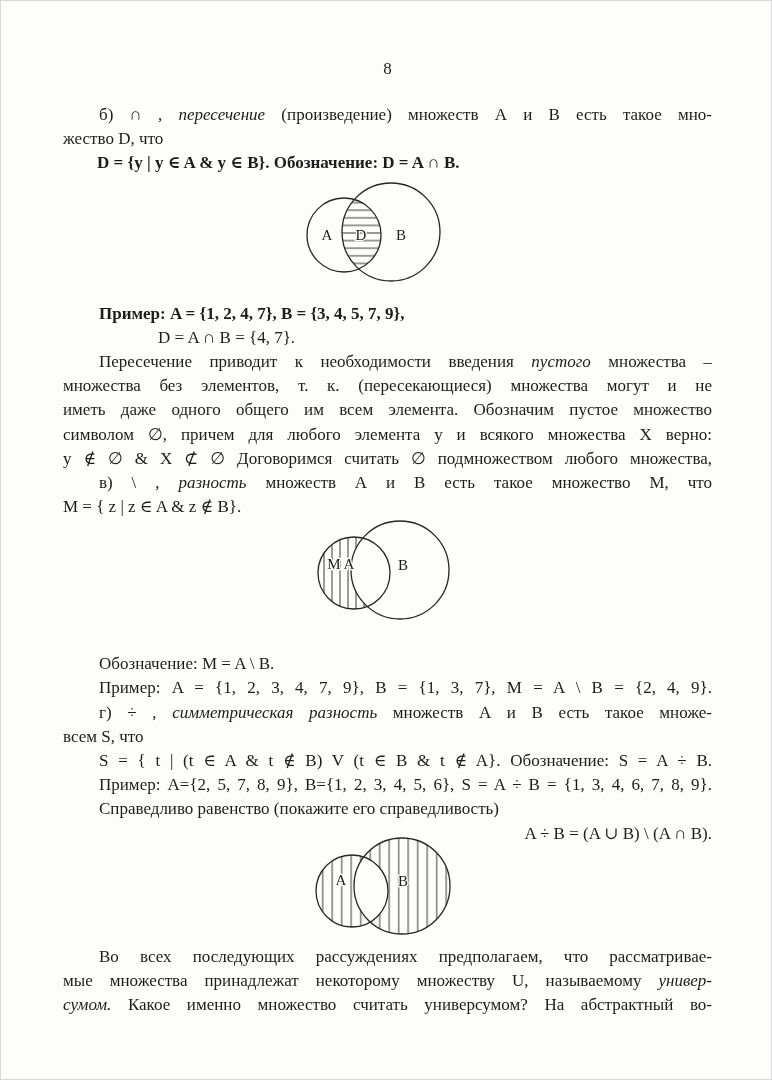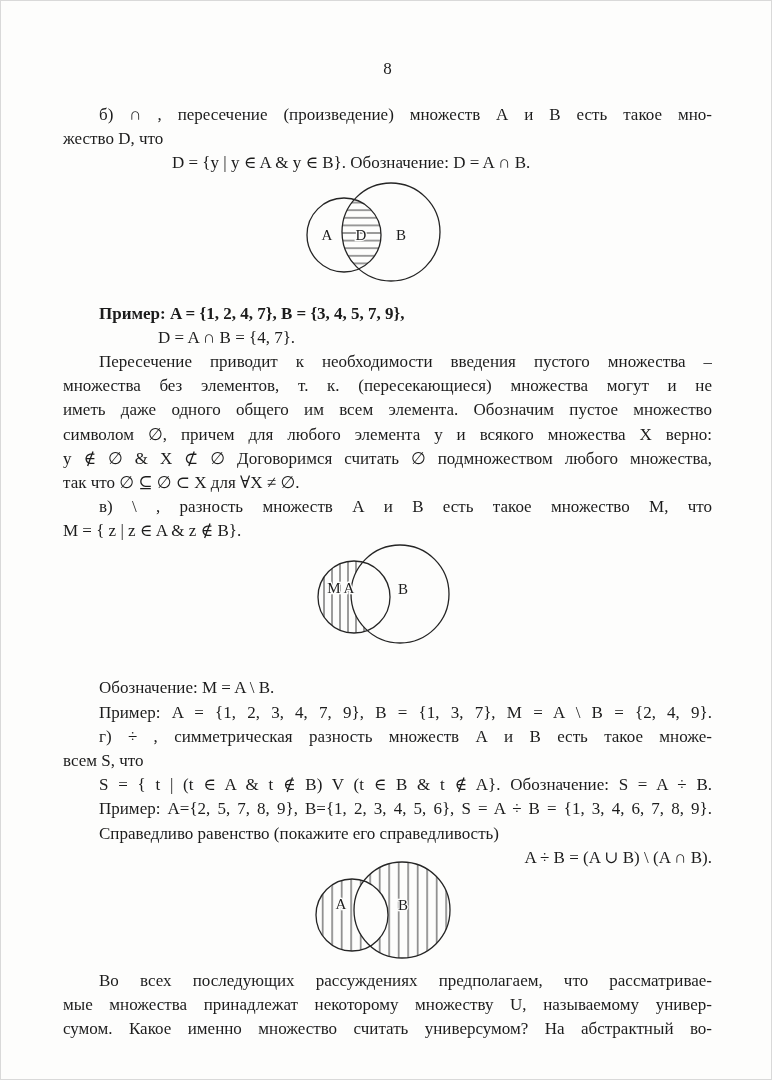--- a/index.html
+++ b/index.html
@@ -12,24 +12,24 @@
     box-shadow:inset 0 0 0 1px #d9d9d9;
     font-family:"Liberation Serif","DejaVu Serif",serif;
     font-size:17px;
     color:#1c1c1c;
     overflow:hidden;
   }
   .pageno{height:22px;line-height:22px;text-align:center;margin-bottom:23px;}
   .line{height:24.2px;line-height:24.2px;white-space:nowrap;}
   .jl{white-space:normal;text-align:justify;text-align-last:justify;overflow:hidden;}
   .ind{text-indent:36px;}
-  .f1{margin-left:109px;}
+  .f1{margin-left:34px;font-weight:bold;}
   .f2{margin-left:95px;}
   .ctr{text-align:right;white-space:normal;}
-  .it{margin-top:28px;}
+  .it{font-style:italic;margin-top:28px;}
   svg.venn{display:block;margin-left:217px;}
   svg text{font-family:"Liberation Serif","DejaVu Serif",serif;font-size:15px;fill:#1c1c1c;
            paint-order:stroke;stroke:#fdfdfc;stroke-width:2.5px;text-anchor:middle;}
   .d1{margin-top:0;}
   .ex1{margin-top:10px;font-weight:bold;}
   .d2{margin-top:-2px;}
   .after2{margin-top:25px;}
   .d3{margin-top:-12px;}
   .fin{margin-top:3px;}
 </style>
@@ -64,21 +64,20 @@
   </svg>
 
   <div class="line ind ex1">Пример:  A = {1, 2, 4, 7},  B = {3, 4, 5, 7, 9},</div>
   <div class="line f2">D = A ∩ B = {4, 7}.</div>
 
   <div class="line ind jl"><span>Пересечение приводит к необходимости введения </span><span class="it">пустого</span><span> множества –</span></div>
   <div class="line jl">множества без элементов, т. к. (пересекающиеся) множества могут и не</div>
   <div class="line jl">иметь даже одного общего им всем элемента. Обозначим пустое множество</div>
   <div class="line jl">символом ∅, причем для любого элемента у и всякого множества X верно:</div>
   <div class="line jl">у ∉ ∅ &amp; X ⊄ ∅  Договоримся считать ∅ подмножеством любого множества,</div>
-  <div class="line">так что  ∅ ⊆ ∅ ⊂ X  для  ∀X ≠ ∅.</div>
 
   <div class="line ind jl"><span>в)  \ , </span><span class="it">разность</span><span> множеств А и В есть такое множество М, что</span></div>
   <div class="line">M = { z | z ∈ A &amp; z ∉ B}.</div>
 
   <svg class="venn d2" width="250" height="110">
     <defs>
       <pattern id="vt2" width="8" height="8" patternUnits="userSpaceOnUse">
         <path d="M4 0 V8" stroke="#3a3a3a" stroke-width="1"></path>
       </pattern>
     </defs>

